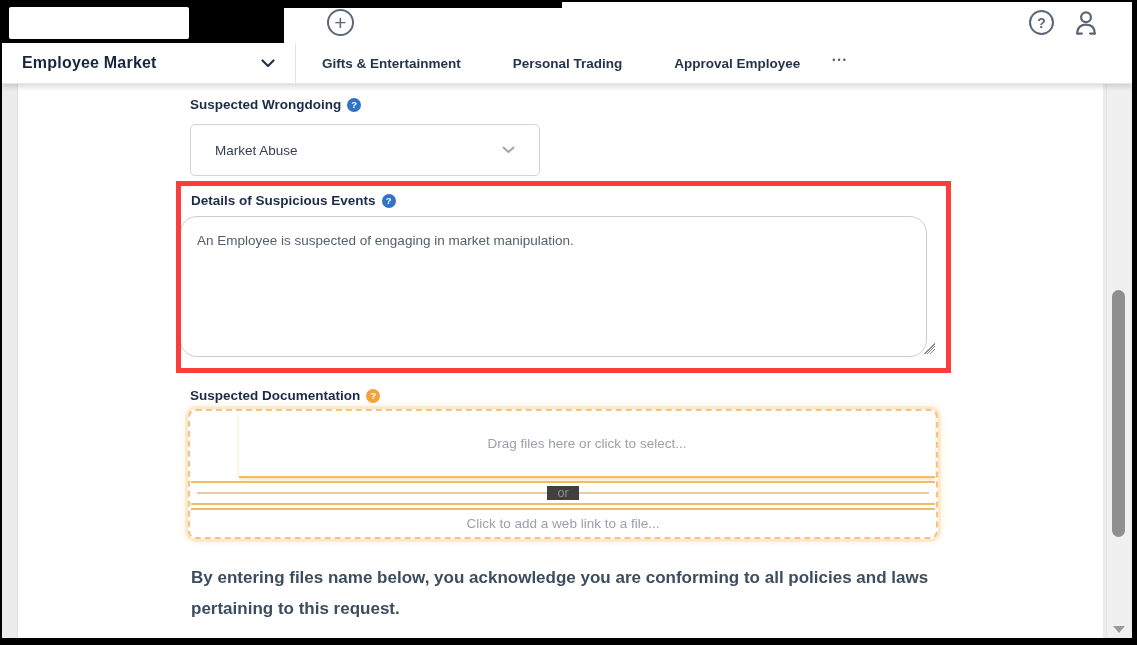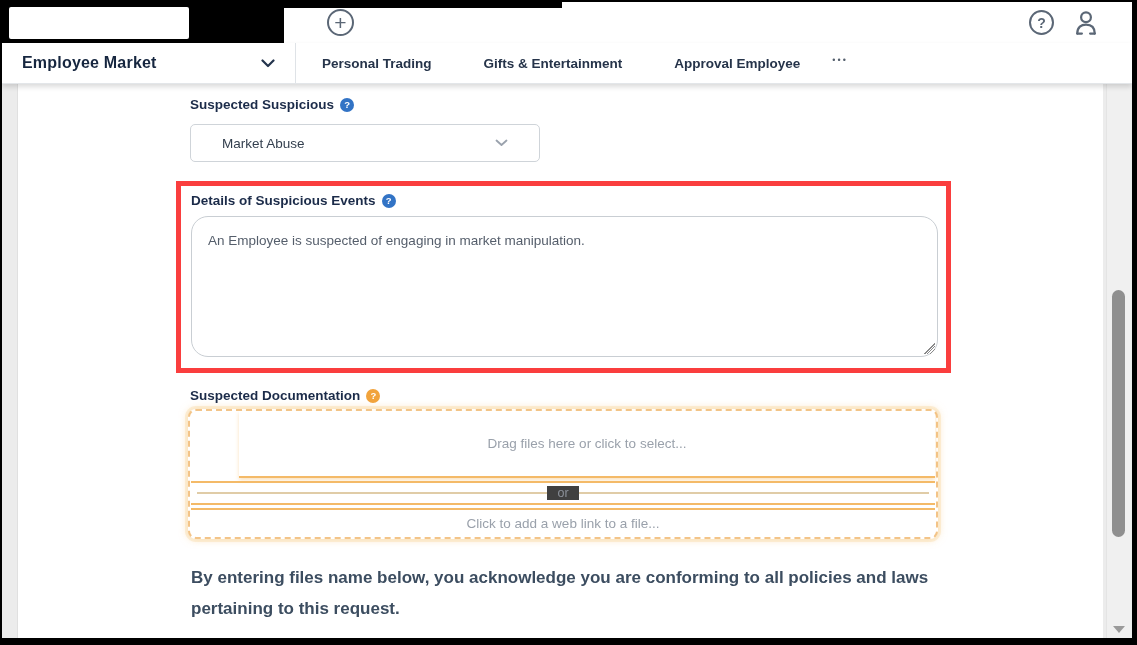--- a/index.html
+++ b/index.html
@@ -139,24 +139,24 @@
     width: 14px; height: 14px; border-radius: 50%;
     color: #fff; font-size: 9.5px; font-weight: 700;
     display: inline-flex; align-items: center; justify-content: center;
     cursor: pointer;
   }
   .q-blue { background: #3273c5; }
   .q-orange { background: #f1a33c; }
 
   .select-box {
     position: absolute;
-    width: 350px; height: 38px;
+    width: 350px; height: 52px;
     border: 1px solid #cfd4d9; border-radius: 5px;
     display: flex; align-items: center; justify-content: space-between;
-    padding: 0 31px;
+    padding: 0 24px;
     font-size: 13.5px; color: #333f4e;
     cursor: pointer; background: #fff;
   }
 
   .highlight-rect {
     position: absolute;
     border: 5px solid #fa3e3e;
     pointer-events: none;
     z-index: 4;
   }
@@ -275,48 +275,48 @@
   </div>
 
   <div class="navbar">
     <div class="portal-select">
       <span class="portal-label">Employee Market</span>
       <svg width="14" height="9" viewBox="0 0 14 9">
         <polyline points="1.5,1.5 7,7 12.5,1.5" fill="none" stroke="#24344d" stroke-width="2.2" stroke-linecap="round" stroke-linejoin="round"></polyline>
       </svg>
     </div>
     <div class="nav-tabs">
+      <div class="nav-tab">Gifts &amp; Entertainment</div>
       <div class="nav-tab">Personal Trading</div>
-      <div class="nav-tab">Gifts &amp; Entertainment</div>
       <div class="nav-tab">Approval Employee</div>
       <div class="nav-more">•••</div>
     </div>
   </div>
 
   <div class="content">
     <div class="card">
 
       <div class="field-label" style="left:172px; top:13px;">
-        <span>Suspected Suspicious</span>
+        <span>Suspected Wrongdoing</span>
         <span class="q-badge q-blue">?</span>
       </div>
       <div class="select-box" style="left:172px; top:40px;">
         <span>Market Abuse</span>
         <svg width="13" height="8" viewBox="0 0 13 8">
           <polyline points="1.5,1.5 6.5,6 11.5,1.5" fill="none" stroke="#9aa2ad" stroke-width="1.8" stroke-linecap="round" stroke-linejoin="round"></polyline>
         </svg>
       </div>
 
       <div class="highlight-rect" style="left:158px; top:97px; width:775px; height:192px;"></div>
 
       <div class="field-label" style="left:173px; top:109px;">
         <span>Details of Suspicious Events</span>
         <span class="q-badge q-blue">?</span>
       </div>
-      <textarea class="details-textarea" style="left: 173px; top: 132px; border-radius: 17px;">An Employee is suspected of engaging in market manipulation.</textarea>
+      <textarea class="details-textarea" style="left: 162px; top: 132px; border-radius: 17px;">An Employee is suspected of engaging in market manipulation.</textarea>
       <div class="resize-grip" style="left:906px; top:259px;"></div>
 
       <div class="field-label" style="left:172px; top:304px;">
         <span>Suspected Documentation</span>
         <span class="q-badge q-orange">?</span>
       </div>
       <div class="dropzone" style="left:170px; top:325px;">
         <div class="dz-top">
           <span class="dz-text">Drag files here or click to select...</span>
         </div>

